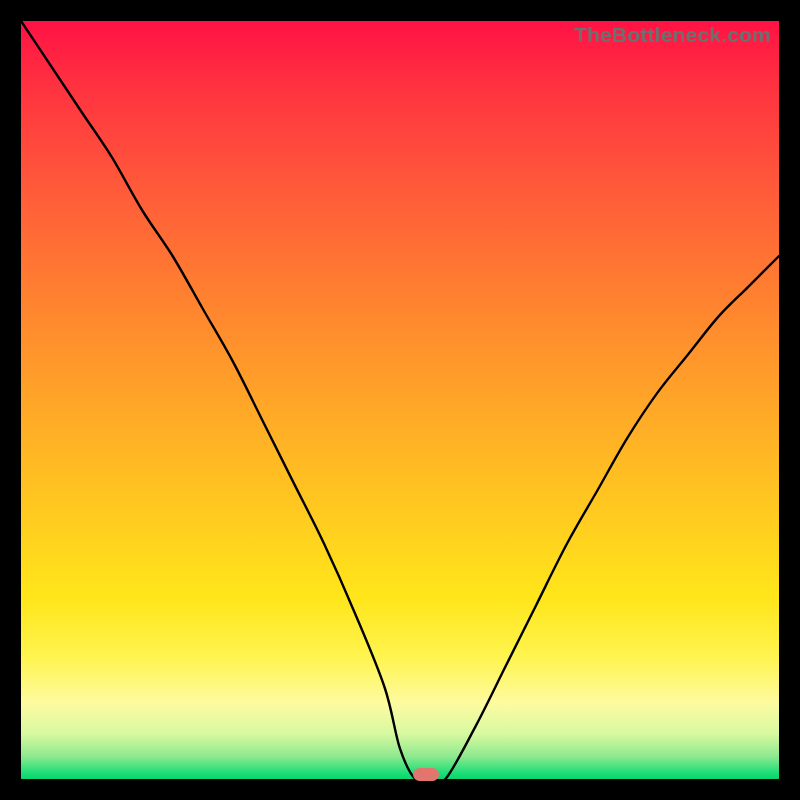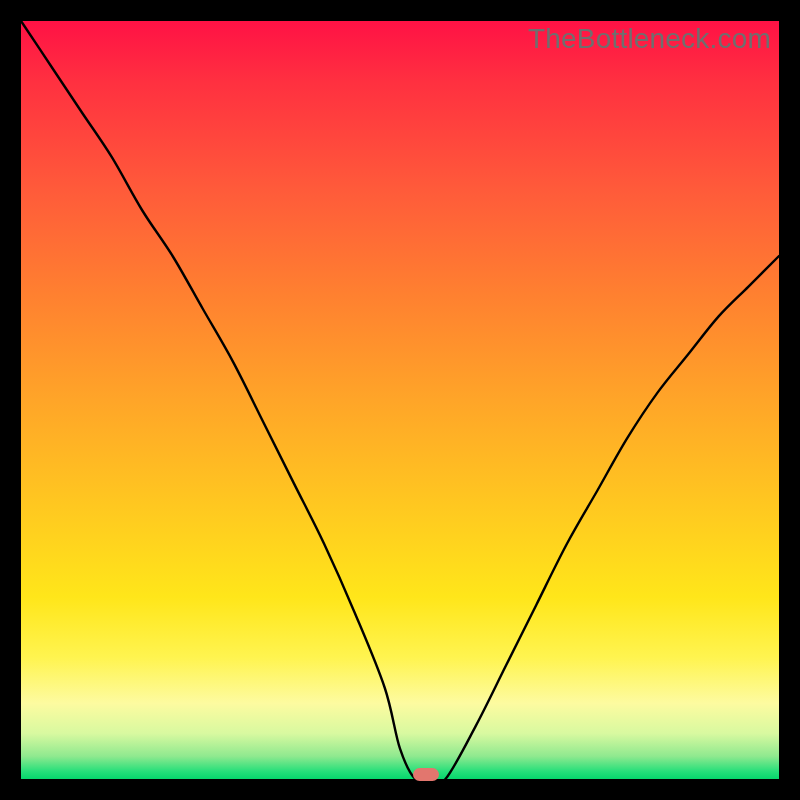--- a/index.html
+++ b/index.html
@@ -39,23 +39,23 @@
       #8fe98f 97%,
       #26df7a 99%,
       #06d66c 100%
     );
   }
   .watermark {
     position: absolute;
     top: 2px;
     right: 8px;
     color: #6f6f6f;
-    font-size: 28px;
+    font-size: 21px;
     letter-spacing: 0.2px;
-    font-weight: 400;
+    font-weight: 700;
     user-select: none;
   }
   svg.curve {
     position: absolute;
     inset: 0;
     width: 100%;
     height: 100%;
     overflow: visible;
   }
   .marker {

